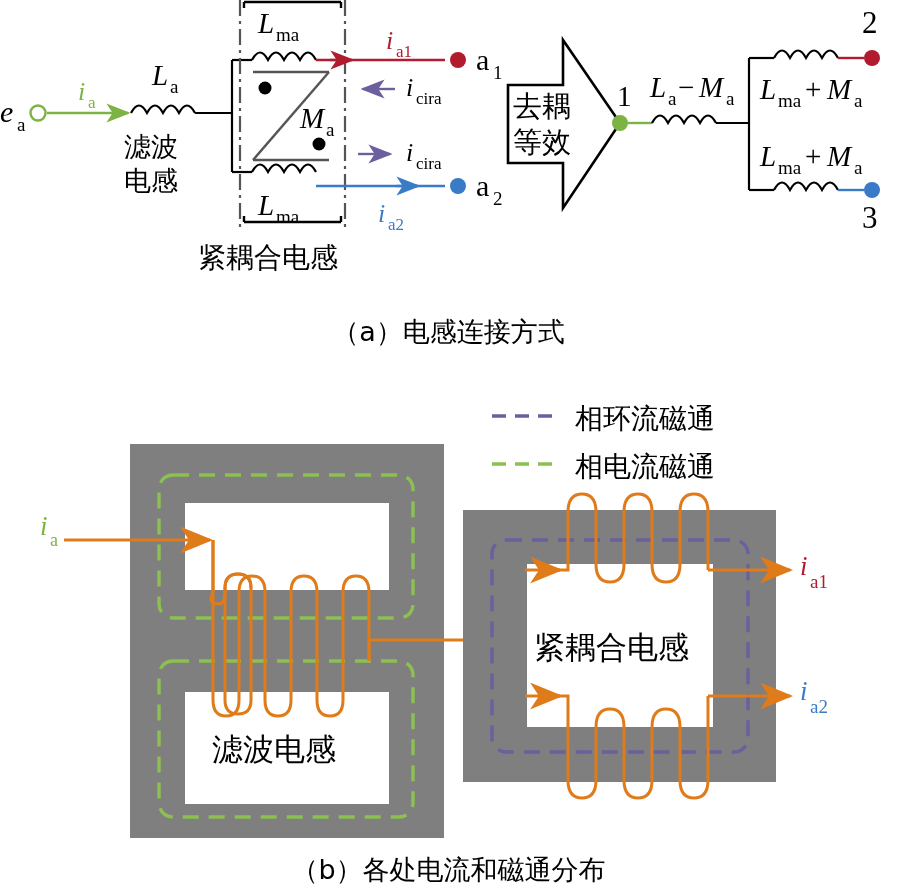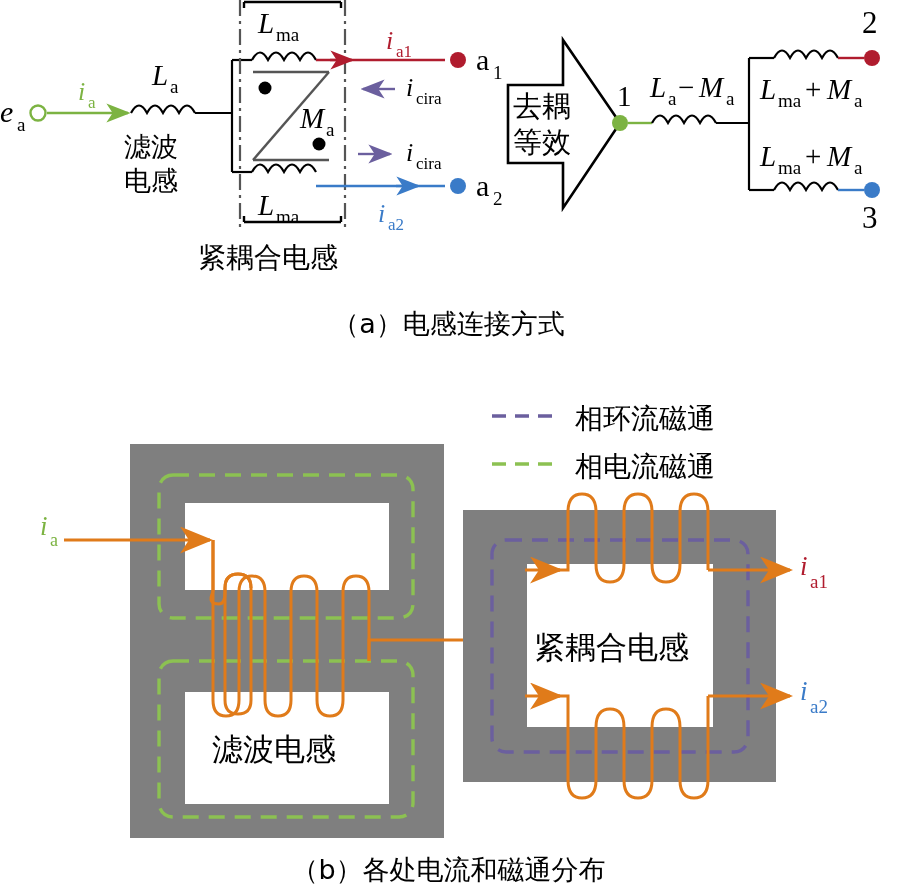--- a/index.html
+++ b/index.html
@@ -2,21 +2,21 @@
 <html><head>
 <meta charset="utf-8">
 <style>
   html,body{margin:0;padding:0;background:#ffffff;}
   body{width:897px;height:894px;position:relative;overflow:hidden;
        font-family:"Liberation Serif", serif;color:#000;}
   .fig{position:absolute;left:0;top:0;width:897px;height:894px;}
   svg{display:block;}
   .cap{position:absolute;width:100%;text-align:center;
        font-family:"DejaVu Sans", sans-serif;font-size:27px;color:#000;}
-  #cap-a{top:306px;}
+  #cap-a{top:314px;}
   #cap-b{top:852px;}
   .hidden-text{position:absolute;left:-9999px;top:-9999px;}
 </style>
 </head>
 <body>
 
 <div class="fig">
 
 <svg width="897" height="894" viewBox="0 0 897 894" xmlns="http://www.w3.org/2000/svg">
   <defs>

